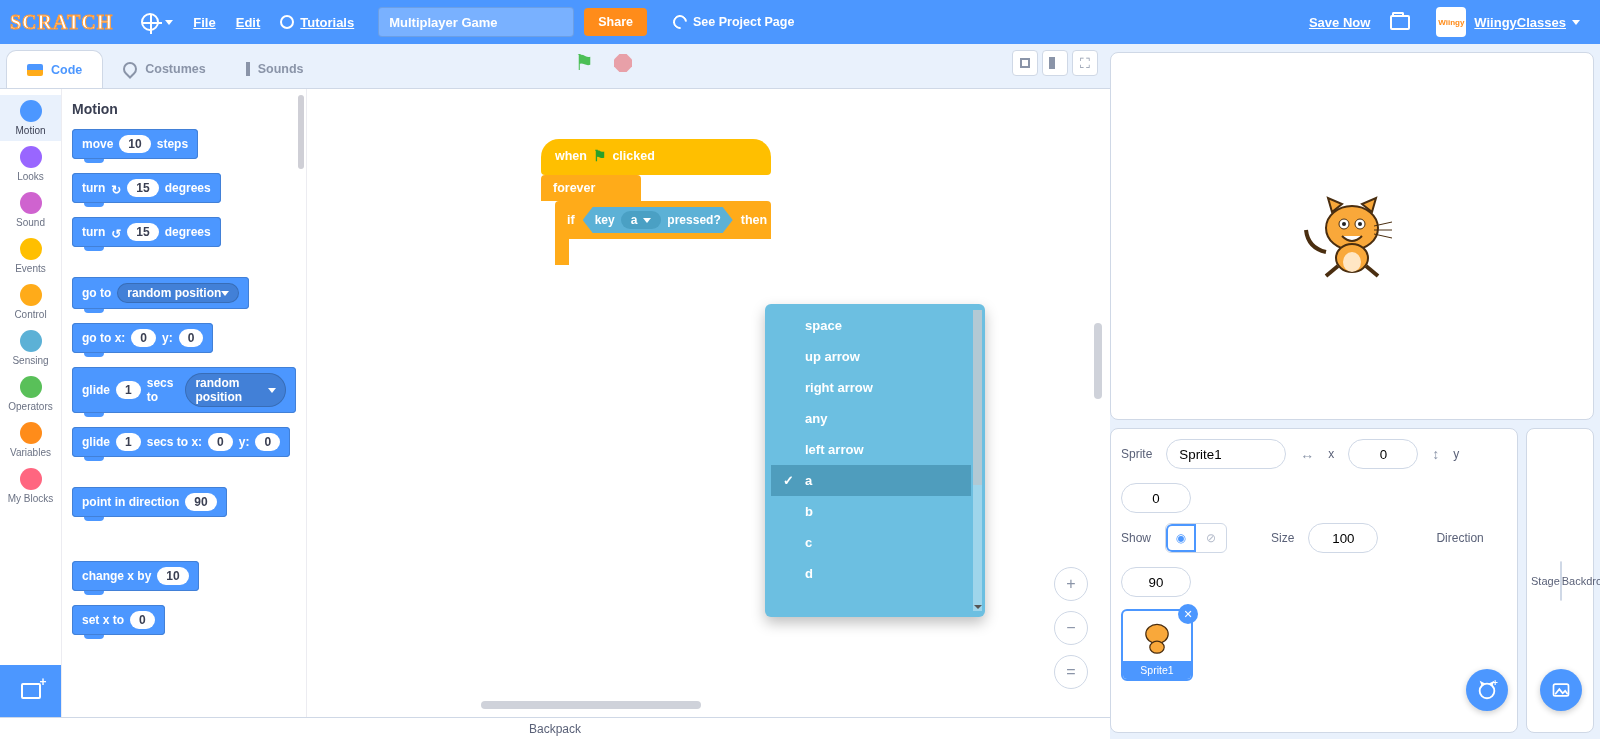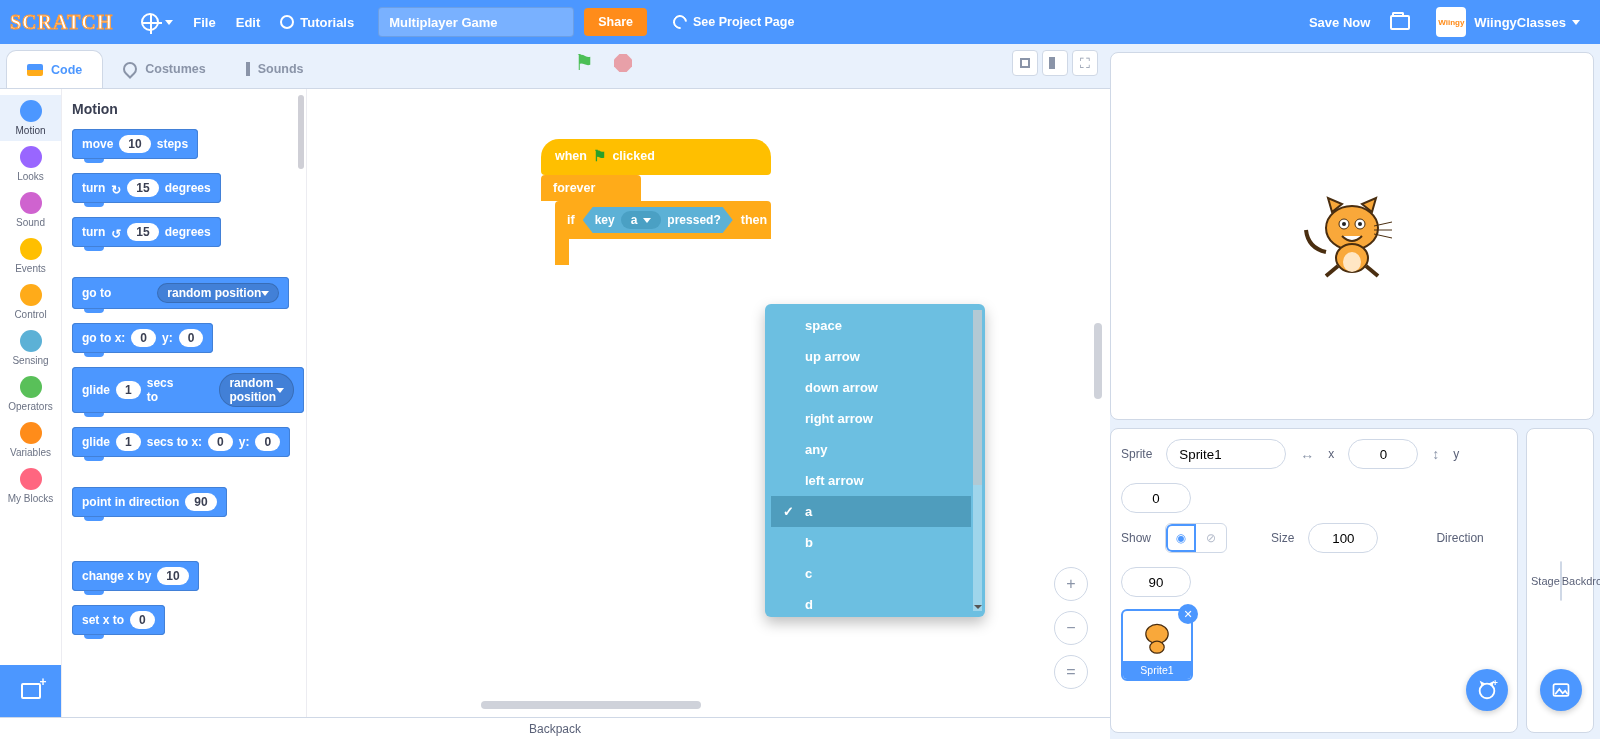--- a/index.html
+++ b/index.html
@@ -7,21 +7,21 @@
     --scratch-blue:#4c97ff; --scratch-blue-d:#4280d7; --events-y:#ffbf00;
     --control-or:#ffab19; --sensing:#5cb1d6; --sensing-l:#6cbfe1;
     --bg:#e9f1fc; --panel:#ffffff; --text:#575e75; --light:#cfd8e6; --orng:#ff8c1a;
   }
   *{box-sizing:border-box;font-family:"Helvetica Neue",Arial,sans-serif;}
   html,body{margin:0;padding:0;width:1600px;height:739px;overflow:hidden;background:var(--bg);color:var(--text);font-size:12px;}
 
   
   .topbar{height:var(--topbar-h);background:var(--scratch-blue);display:flex;align-items:center;color:#fff;padding:0 10px;font-weight:700;}
   .logo{font-family:"Comic Sans MS",cursive;font-weight:900;font-size:20px;color:#fff;text-shadow:0 0 0 #fff;margin-right:18px;letter-spacing:1px;-webkit-text-stroke:1px #ff9933;}
-  .tb-item{margin:0 10px;font-size:13px;display:flex;align-items:center;gap:6px;cursor:pointer;}
+  .tb-item{margin:0 10px;font-size:13px;display:flex;align-items:center;gap:6px;cursor:pointer;text-decoration:underline;}
   .globe{width:18px;height:18px;border:2px solid #fff;border-radius:50%;position:relative;}
   .globe:before,.globe:after{content:"";position:absolute;border:1px solid #fff;}
   .globe:before{left:7px;top:-1px;width:0;height:18px;}
   .globe:after{left:-1px;top:7px;width:18px;height:0;}
   .caret{width:0;height:0;border-left:4px solid transparent;border-right:4px solid transparent;border-top:5px solid #fff;}
   .bulb{width:14px;height:14px;border:2px solid #fff;border-radius:50%;}
   .proj-title{margin-left:14px;}
   .proj-title input{width:196px;height:30px;background:rgba(255,255,255,.25);border:1px solid rgba(0,0,0,.1);border-radius:4px;color:#fff;font-weight:700;padding:0 10px;font-size:13px;}
   .share-btn{margin-left:10px;background:var(--orng);padding:7px 14px;border-radius:4px;font-size:12.5px;}
   .see-proj{margin-left:12px;display:flex;align-items:center;gap:6px;font-size:12.5px;padding:7px 14px;border-radius:4px;}
@@ -63,21 +63,21 @@
   .addext .ic:after{content:"+";position:absolute;top:-10px;right:-8px;color:#fff;font-weight:900;}
 
   
   .palette{width:var(--palette-w);border-right:1px solid #ececf1;padding:10px;overflow:hidden;position:relative;}
   .palette h3{margin:2px 0 12px 0;font-size:14px;color:#3a3f52;}
   .pal-scroll{position:absolute;top:6px;right:2px;width:6px;height:74px;background:#cfcfd6;border-radius:3px;}
   .blk{background:var(--scratch-blue);color:#fff;border-radius:4px;padding:6px 10px;margin:0 0 14px 0;display:inline-flex;align-items:center;gap:6px;font-size:12px;font-weight:600;position:relative;box-shadow:0 0 0 1px var(--scratch-blue-d) inset;}
   .blk:before{content:"";position:absolute;top:-4px;left:12px;width:20px;height:4px;background:#fff;border-radius:0 0 6px 6px;}
   .blk:after{content:"";position:absolute;bottom:-4px;left:12px;width:20px;height:4px;background:var(--scratch-blue);border-radius:0 0 6px 6px;}
   .pill{background:#fff;color:#3a3f52;border-radius:20px;padding:2px 9px;font-weight:700;}
-  .drop{background:var(--scratch-blue-d);border-radius:20px;padding:3px 10px;display:inline-flex;align-items:center;box-shadow:inset 0 0 0 1px rgba(0,0,0,.15);margin-left:40px;}
+  .drop{background:var(--scratch-blue-d);border-radius:20px;padding:3px 10px;display:inline-flex;align-items:center;box-shadow:inset 0 0 0 1px rgba(0,0,0,.15);}
   .tr{width:10px;height:10px;font-size:12px;}
 
   
   .workspace{flex:1;position:relative;background:#fff;margin:4px 6px 4px 4px;border-radius:6px;}
   .ws-scroll{position:absolute;right:2px;top:230px;width:8px;height:76px;background:#cfd2da;border-radius:4px;}
   .ws-hscroll{position:absolute;left:170px;bottom:4px;height:8px;width:220px;background:#cfd2da;border-radius:4px;}
   .zoom{position:absolute;right:16px;bottom:24px;display:flex;flex-direction:column;gap:10px;}
   .zb{width:34px;height:34px;border:1px solid var(--light);border-radius:50%;background:#fff;display:flex;align-items:center;justify-content:center;color:#8a94a8;font-size:16px;cursor:pointer;}
 
   
@@ -310,21 +310,20 @@
               <span>pressed?</span>
             </span>
             <span>then</span>
           </div>
           <div class="c-arm"></div>
 
           <div class="ddmenu">
             <div class="dd-inner" id="ddlist">
                 <div class="dd-item">space</div>
                 <div class="dd-item">up arrow</div>
-                <div class="dd-item">down arrow</div>
                 <div class="dd-item">right arrow</div>
                 <div class="dd-item">any</div>
                 <div class="dd-item">left arrow</div>
                 <div class="dd-item sel">a</div>
                 <div class="dd-item">b</div>
                 <div class="dd-item">c</div>
                 <div class="dd-item">d</div>
               </div>
             <div class="dd-scroll">
                 <div class="dd-thumb"></div>

